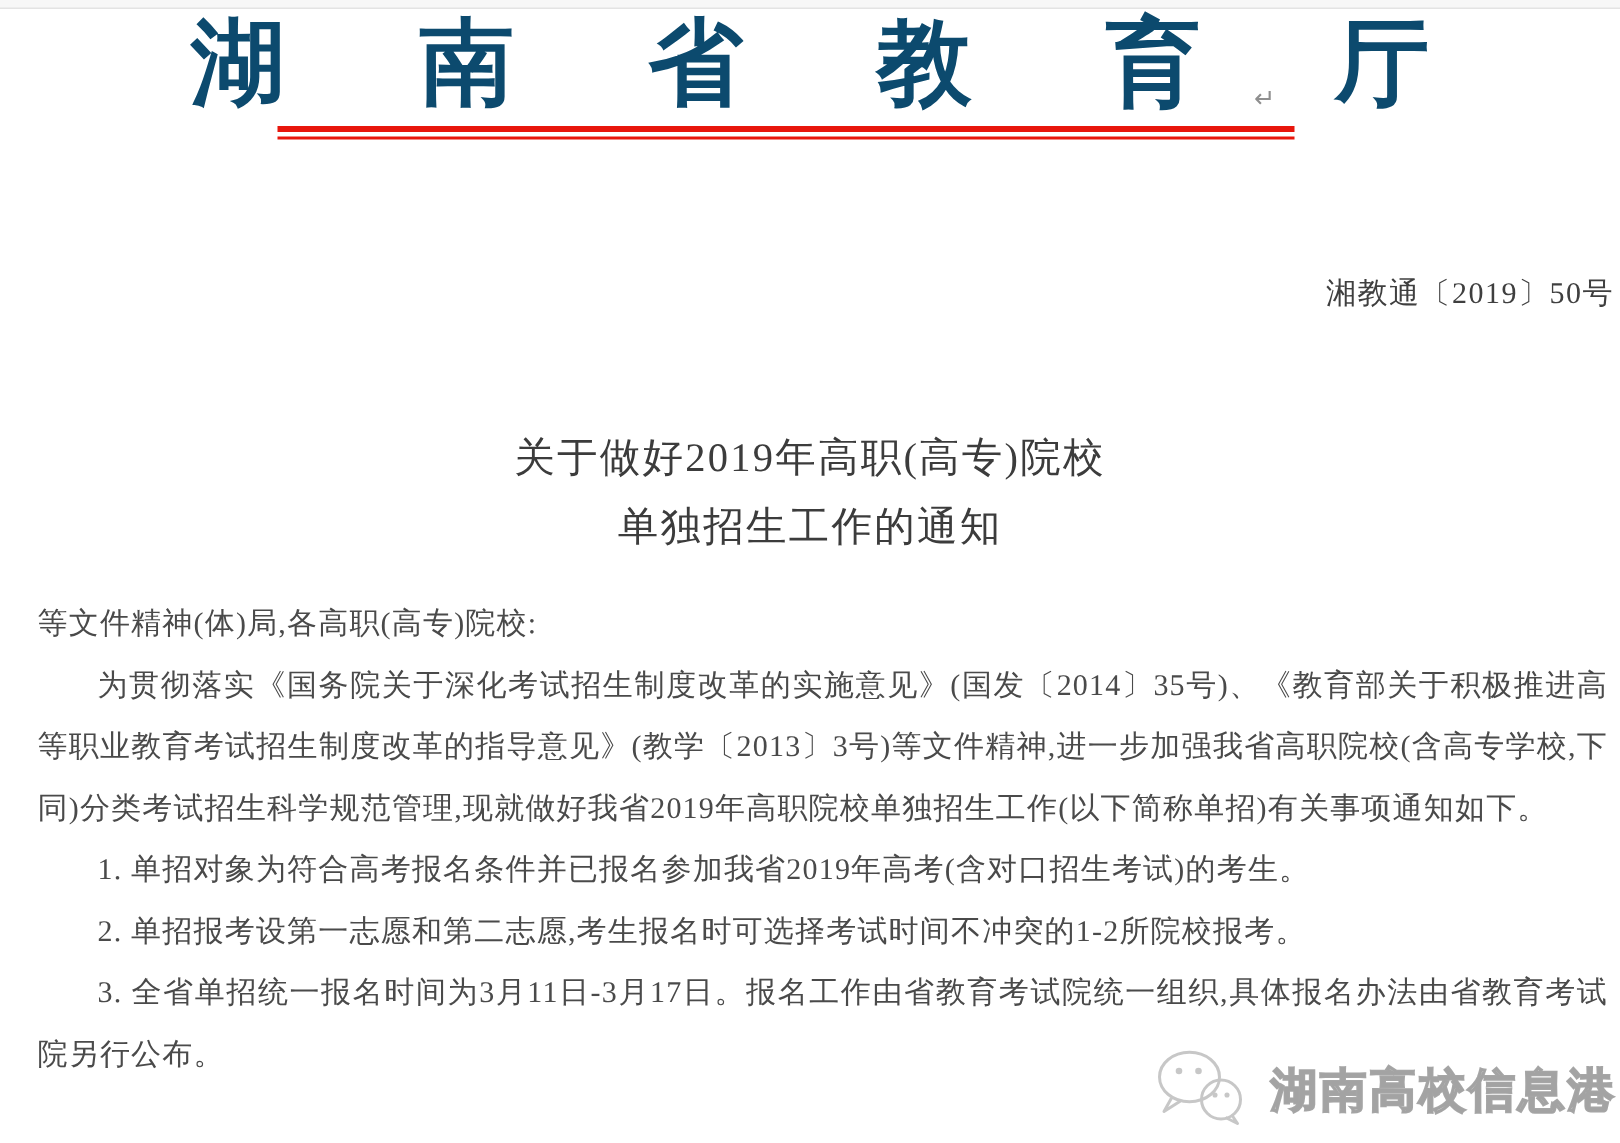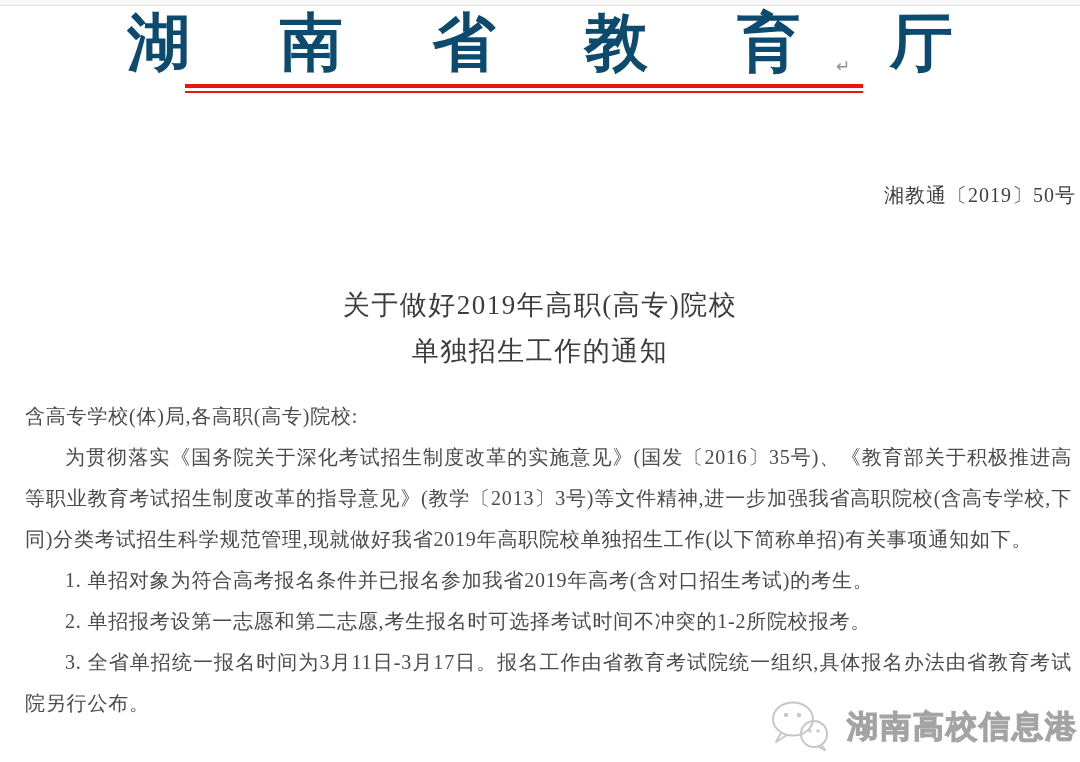--- a/index.html
+++ b/index.html
@@ -79,22 +79,22 @@
   </div>
 
   <div class="doc-number">湘教通〔2019〕50号</div>
 
   <div class="doc-title">
     <div>关于做好2019年高职(高专)院校</div>
     <div>单独招生工作的通知</div>
   </div>
 
   <div class="doc-body">
-    <p>含高专学校(体)局,各高职(高专)院校:</p>
-    <p class="indent">为贯彻落实《国务院关于深化考试招生制度改革的实施意见》(国发〔2016〕35号)、《教育部关于积极推进高等职业教育考试招生制度改革的指导意见》(教学〔2013〕3号)等文件精神,进一步加强我省高职院校(含高专学校,下同)分类考试招生科学规范管理,现就做好我省2019年高职院校单独招生工作(以下简称单招)有关事项通知如下。</p>
+    <p>等文件精神(体)局,各高职(高专)院校:</p>
+    <p class="indent">为贯彻落实《国务院关于深化考试招生制度改革的实施意见》(国发〔2014〕35号)、《教育部关于积极推进高等职业教育考试招生制度改革的指导意见》(教学〔2013〕3号)等文件精神,进一步加强我省高职院校(含高专学校,下同)分类考试招生科学规范管理,现就做好我省2019年高职院校单独招生工作(以下简称单招)有关事项通知如下。</p>
     <p class="indent">1. 单招对象为符合高考报名条件并已报名参加我省2019年高考(含对口招生考试)的考生。</p>
     <p class="indent">2. 单招报考设第一志愿和第二志愿,考生报名时可选择考试时间不冲突的1-2所院校报考。</p>
     <p class="indent">3. 全省单招统一报名时间为3月11日-3月17日。报名工作由省教育考试院统一组织,具体报名办法由省教育考试院另行公布。</p>
   </div>
 
   <div class="watermark">
     <span class="wm-icon">
       <svg width="62" height="54" viewBox="0 0 62 54" fill="none" xmlns="http://www.w3.org/2000/svg">
         <ellipse cx="24" cy="21" rx="20" ry="16.5" stroke="#9a9a9a" stroke-width="2" fill="none"></ellipse>
         <path d="M12 35 L7 44 L18 37" stroke="#9a9a9a" stroke-width="2" fill="none" stroke-linejoin="round"></path>

